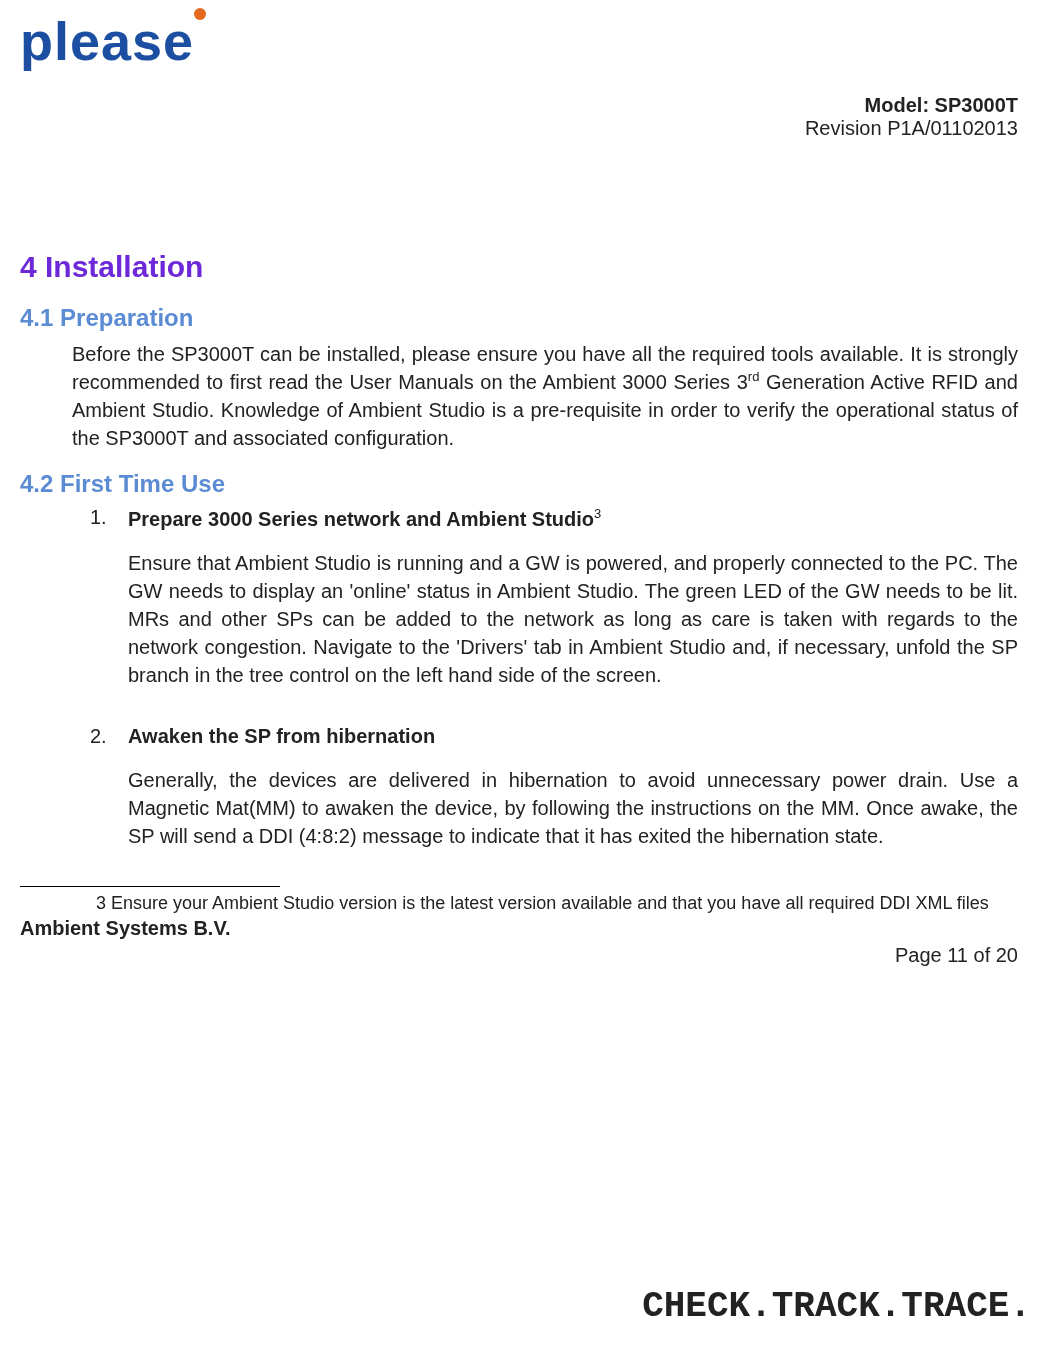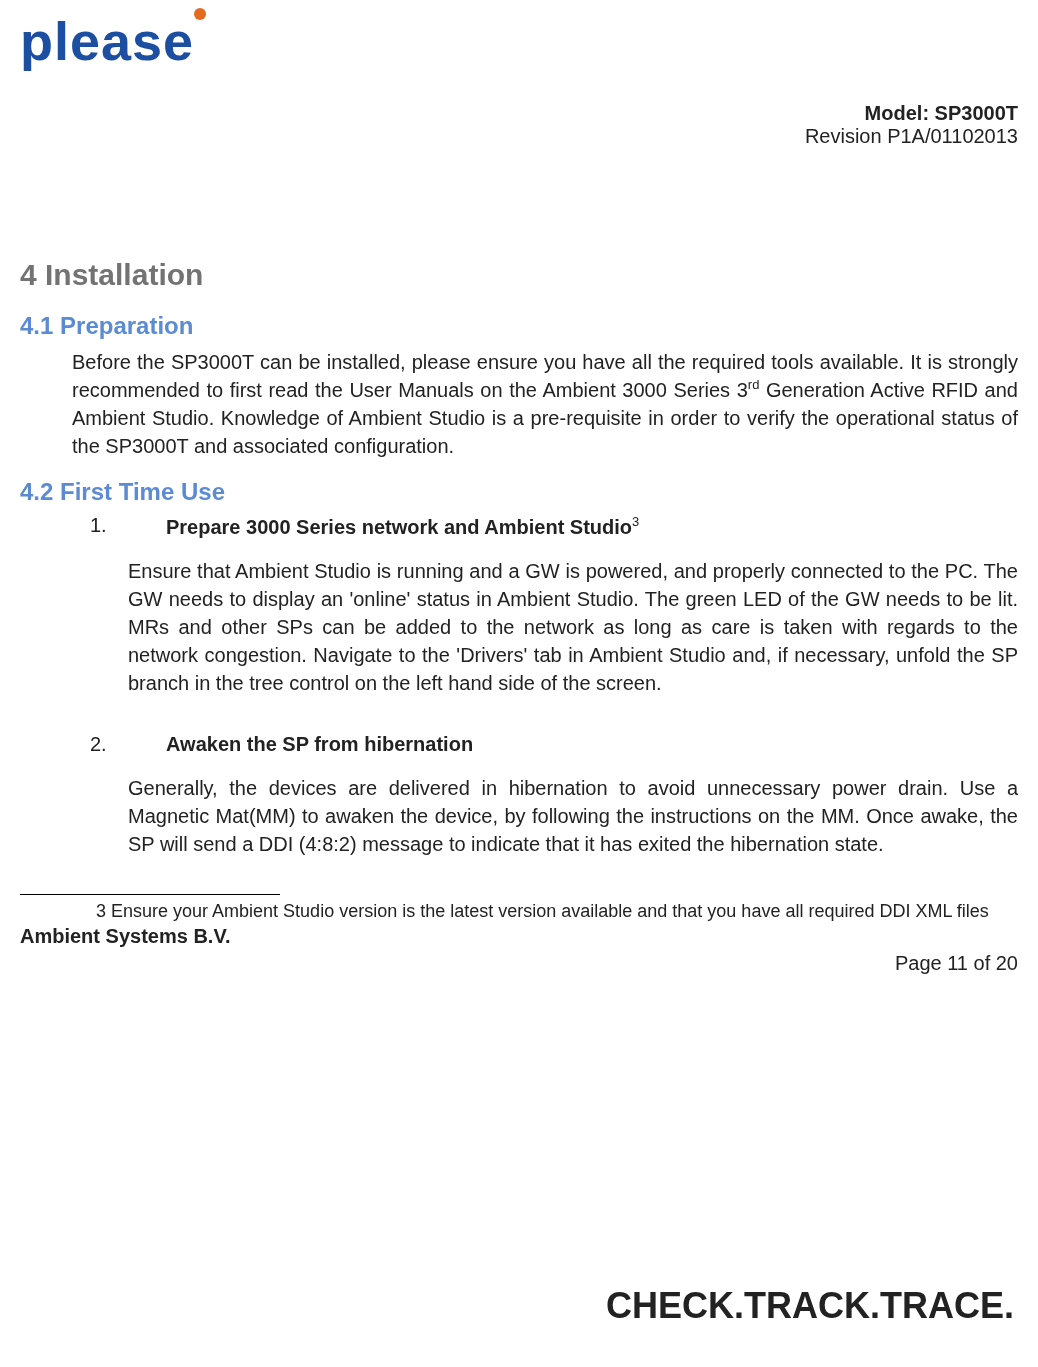--- a/index.html
+++ b/index.html
@@ -37,28 +37,28 @@
       font-size: 15px;
       font-weight: 700;
       letter-spacing: 1.5px;
       color: #1c4fa1;
       margin-top: -6px;
       font-family: Verdana, sans-serif;
     }
     .logo-tagline .smart { color: #e46a1f; }
     .header-right {
       text-align: right;
-      margin-top: 30px;
+      margin-top: 22px;
       margin-bottom: 110px;
       font-size: 20px;
     }
     .model { font-weight: 700; }
     .revision { font-weight: 400; }
     .h1 {
-      color: #737373;
+      color: #6d28d9;
       font-size: 30px;
       font-weight: 700;
       margin-bottom: 20px;
     }
     .h2 {
       color: #5a8bd3;
       font-size: 24px;
       font-weight: 700;
       margin-bottom: 8px;
       margin-top: 18px;
@@ -74,21 +74,21 @@
     .ol-item {
       display: flex;
       margin-left: 70px;
       margin-top: 6px;
       font-size: 20px;
     }
     .ol-num {
       width: 38px;
       flex: 0 0 38px;
     }
-    .ol-title { font-weight: 700; margin-left: 38px; }
+    .ol-title { font-weight: 700; }
     .ol-body {
       font-size: 20px;
       line-height: 1.4;
       text-align: justify;
       margin-left: 108px;
       margin-top: 18px;
       margin-bottom: 36px;
     }
     .hr {
       border: none;
@@ -110,24 +110,24 @@
       margin-top: 2px;
     }
     .page-num {
       font-size: 20px;
       text-align: right;
       margin-top: 4px;
     }
     .footer-slogan {
       position: absolute;
       bottom: 40px;
-      right: 24px;
+      right: 7px;
       font-size: 36px;
       font-weight: 700;
-      font-family: Liberation Sans, sans-serif;
+      font-family: Liberation Mono, monospace;
     }
   </style>
 </head>
 <body>
 
 <div class="logo-block">
   <div class="logo-word">
     <span>please</span>
     <span class="logo-dot"></span>
   </div>

